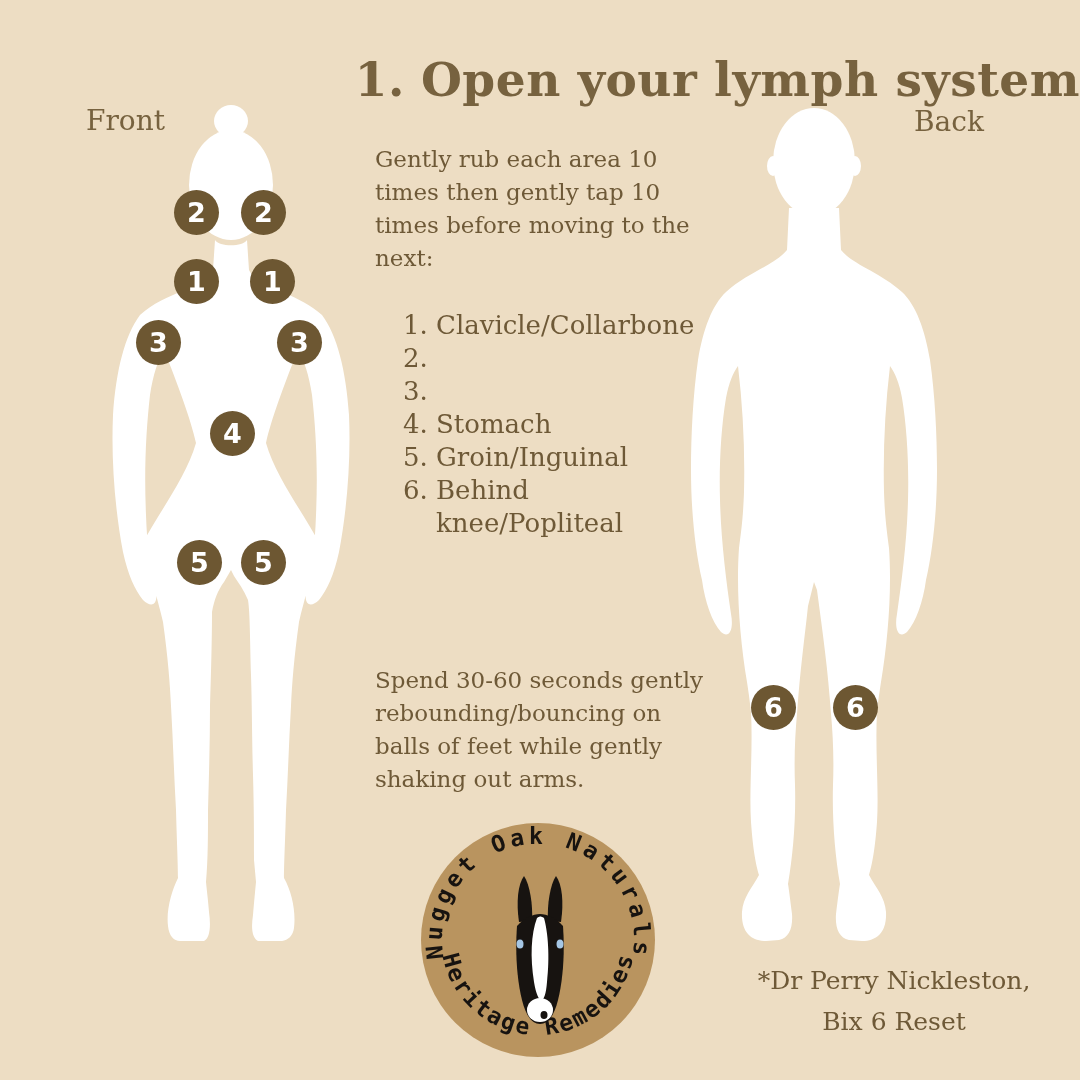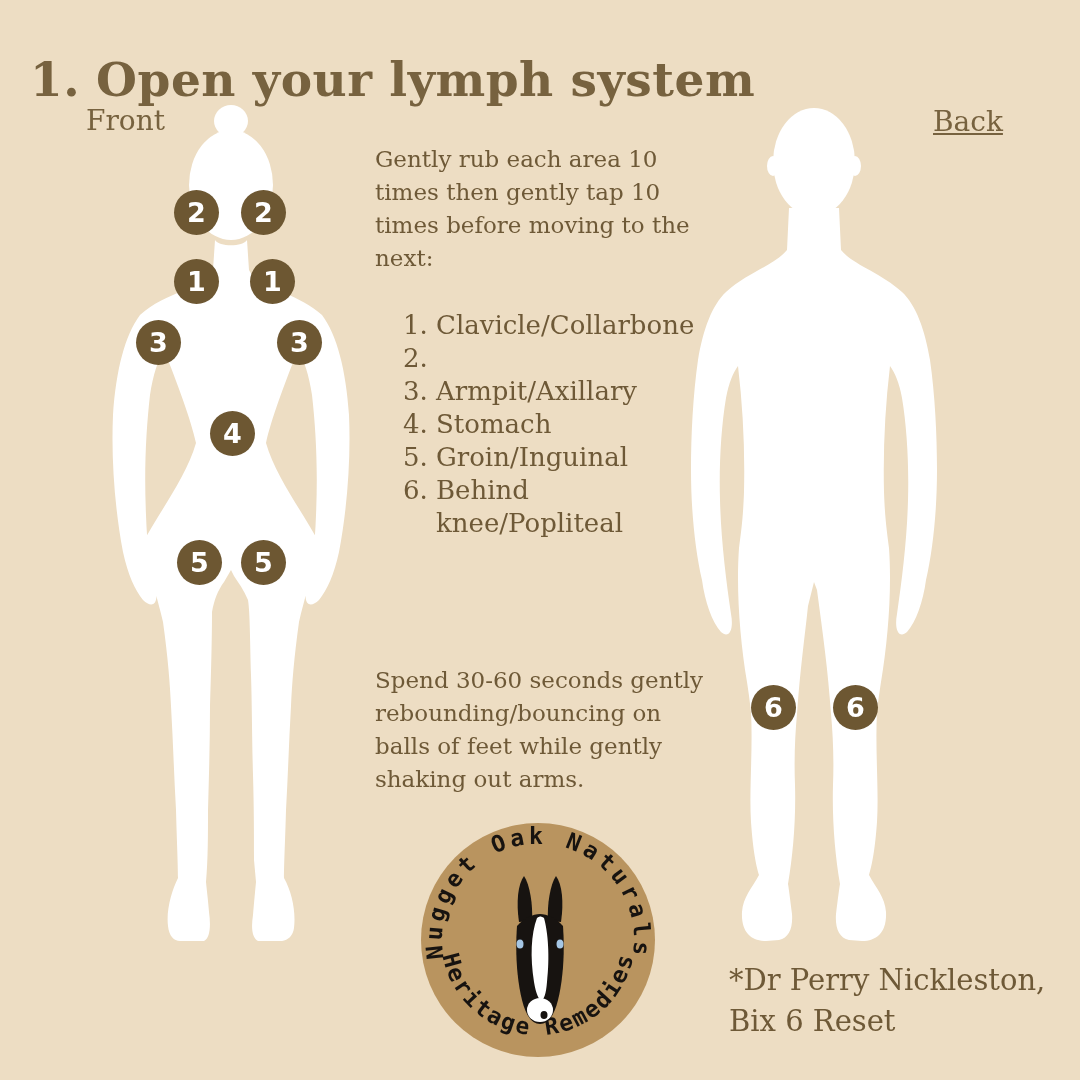--- a/index.html
+++ b/index.html
@@ -19,29 +19,29 @@
     background:var(--bg);
     font-family:"DejaVu Serif", serif;
     color:var(--body-text);
     overflow:hidden;
   }
   .canvas{position:relative;width:1080px;height:1080px;background:var(--bg);}
   .bodies-svg{position:absolute;left:0;top:0;width:1080px;height:1080px;}
   .bodies-svg .flesh{fill:var(--silhouette);}
   .page-title{
     position:absolute;left:30px;top:52px;width:1050px;
-    text-align:left;font-size:47px;color:var(--heading);
+    text-align:right;font-size:47px;color:var(--heading);
     letter-spacing:.5px;
   }
   .page-title .t-num{margin-right:16px;}
   .side-label{
     position:absolute;font-size:28px;color:var(--heading);
   }
   .side-label.front{left:86px;top:104px;}
-  .side-label.back{left:933px;top:105px;text-decoration:underline;}
+  .side-label.back{left:914px;top:105px;}
   .intro,.outro{
     position:absolute;left:375px;width:330px;text-align:left;
     font-size:23px;line-height:33px;color:var(--body-text);
   }
   .intro{top:143px;}
   .outro{top:645px;margin-top:19px;}
   .steps{
     position:absolute;left:403px;top:309px;width:300px;
     list-style:none;font-size:26px;line-height:33px;color:var(--body-text);
   }
@@ -58,22 +58,22 @@
   .logo-svg .disc{fill:var(--logo-disc);}
   .logo-svg .ink{fill:var(--logo-ink);}
   .logo-svg .blaze{fill:var(--silhouette);}
   .logo-svg .eye{fill:var(--eye-blue);}
   .logo-svg text{
     font-family:"DejaVu Sans Mono", monospace;font-weight:bold;
     font-size:23px;letter-spacing:4px;fill:var(--logo-ink);
   }
   .logo-svg text.bottom-arc-text{letter-spacing:2px;}
   .attribution{
-    position:absolute;left:729px;top:960px;width:330px;text-align:left;
-    font-size:29px;line-height:41px;color:var(--body-text);
+    position:absolute;left:729px;top:960px;width:330px;text-align:center;
+    font-size:25px;line-height:41px;color:var(--body-text);
   }
 </style>
 </head>
 <body>
 
 <div class="canvas">
 
   <svg class="bodies-svg" viewBox="0 0 1080 1080" aria-hidden="true">
 
     <g>
@@ -199,21 +199,20 @@
   <ol class="steps">
     <li>
         <span class="s-num">1.</span>
         <span class="s-text">Clavicle/Collarbone</span>
       </li>
     <li>
         <span class="s-num">2.</span>
       </li>
     <li>
         <span class="s-num">3.</span>
-        <span class="s-text">Armpit/Axillary</span>
       </li>
     <li>
         <span class="s-num">4.</span>
         <span class="s-text">Stomach</span>
       </li>
     <li>
         <span class="s-num">5.</span>
         <span class="s-text">Groin/Inguinal</span>
       </li>
     <li>

